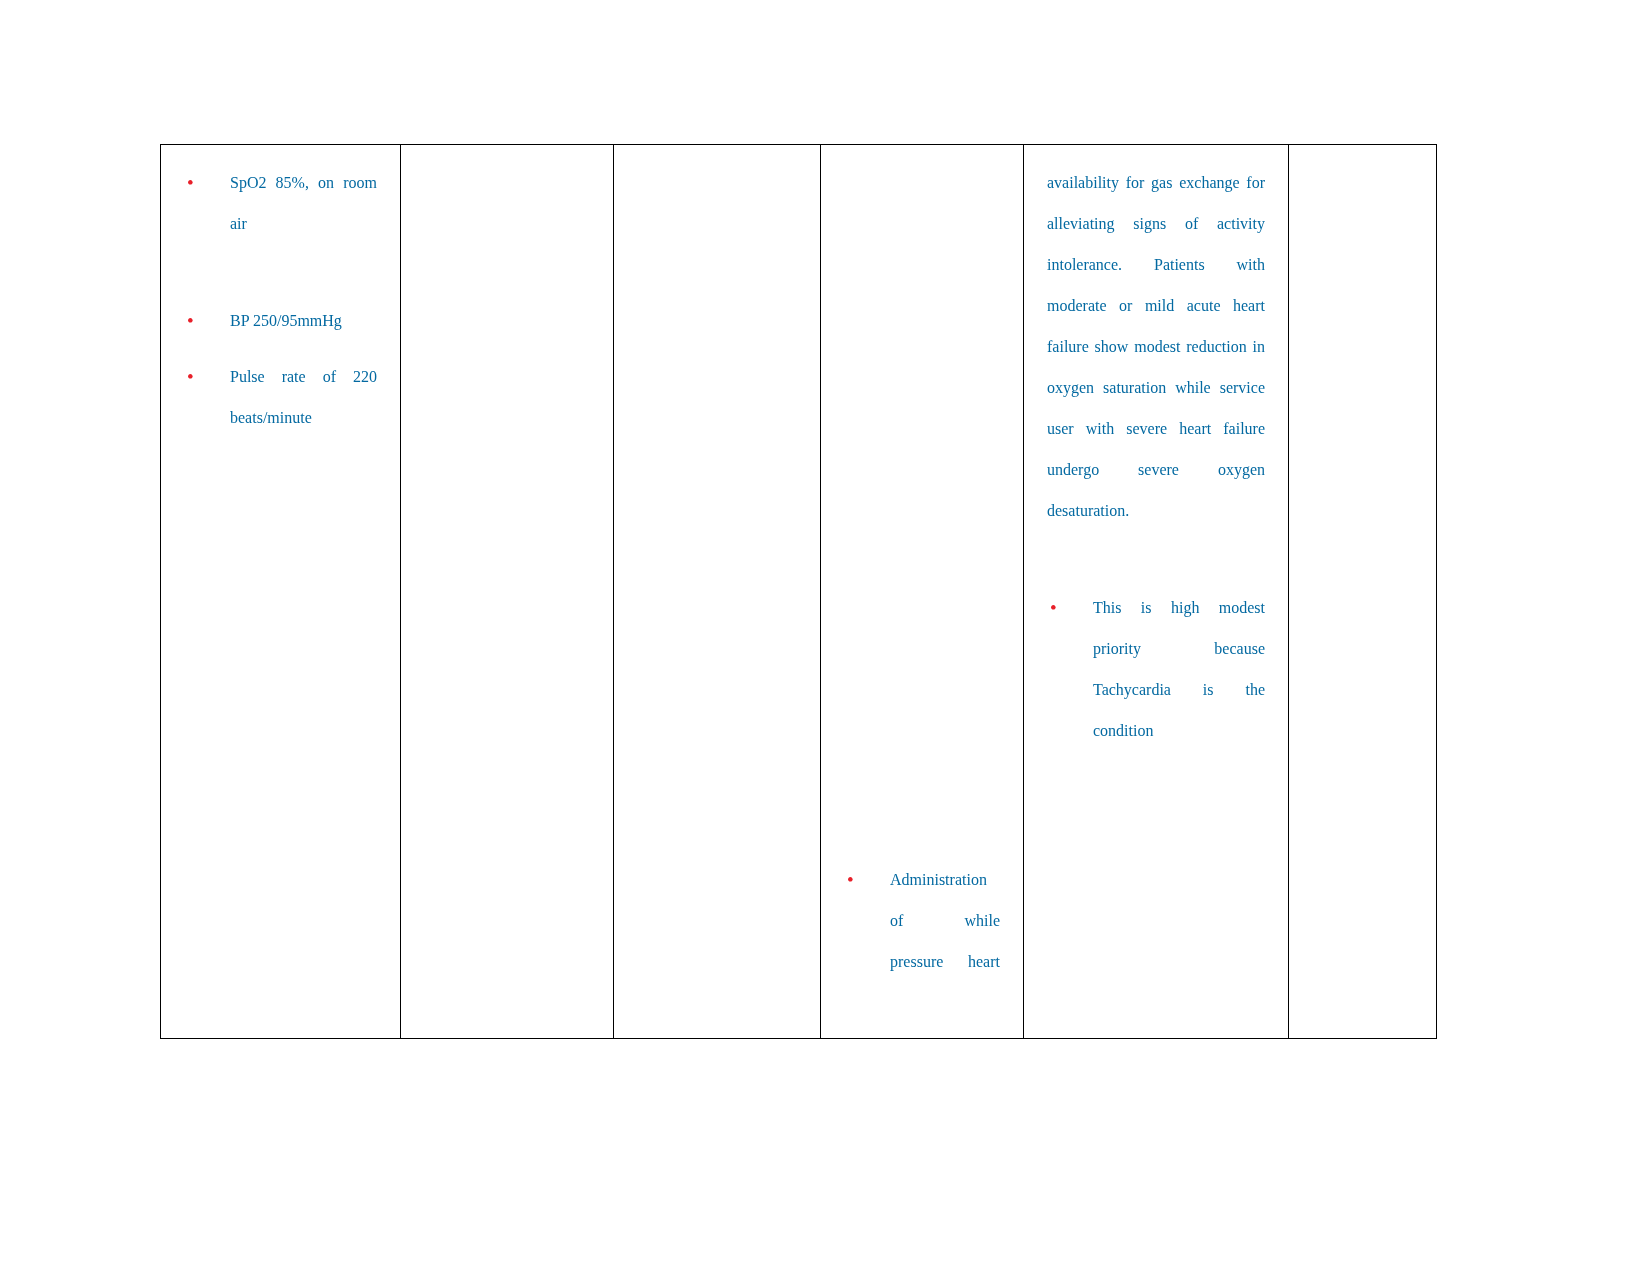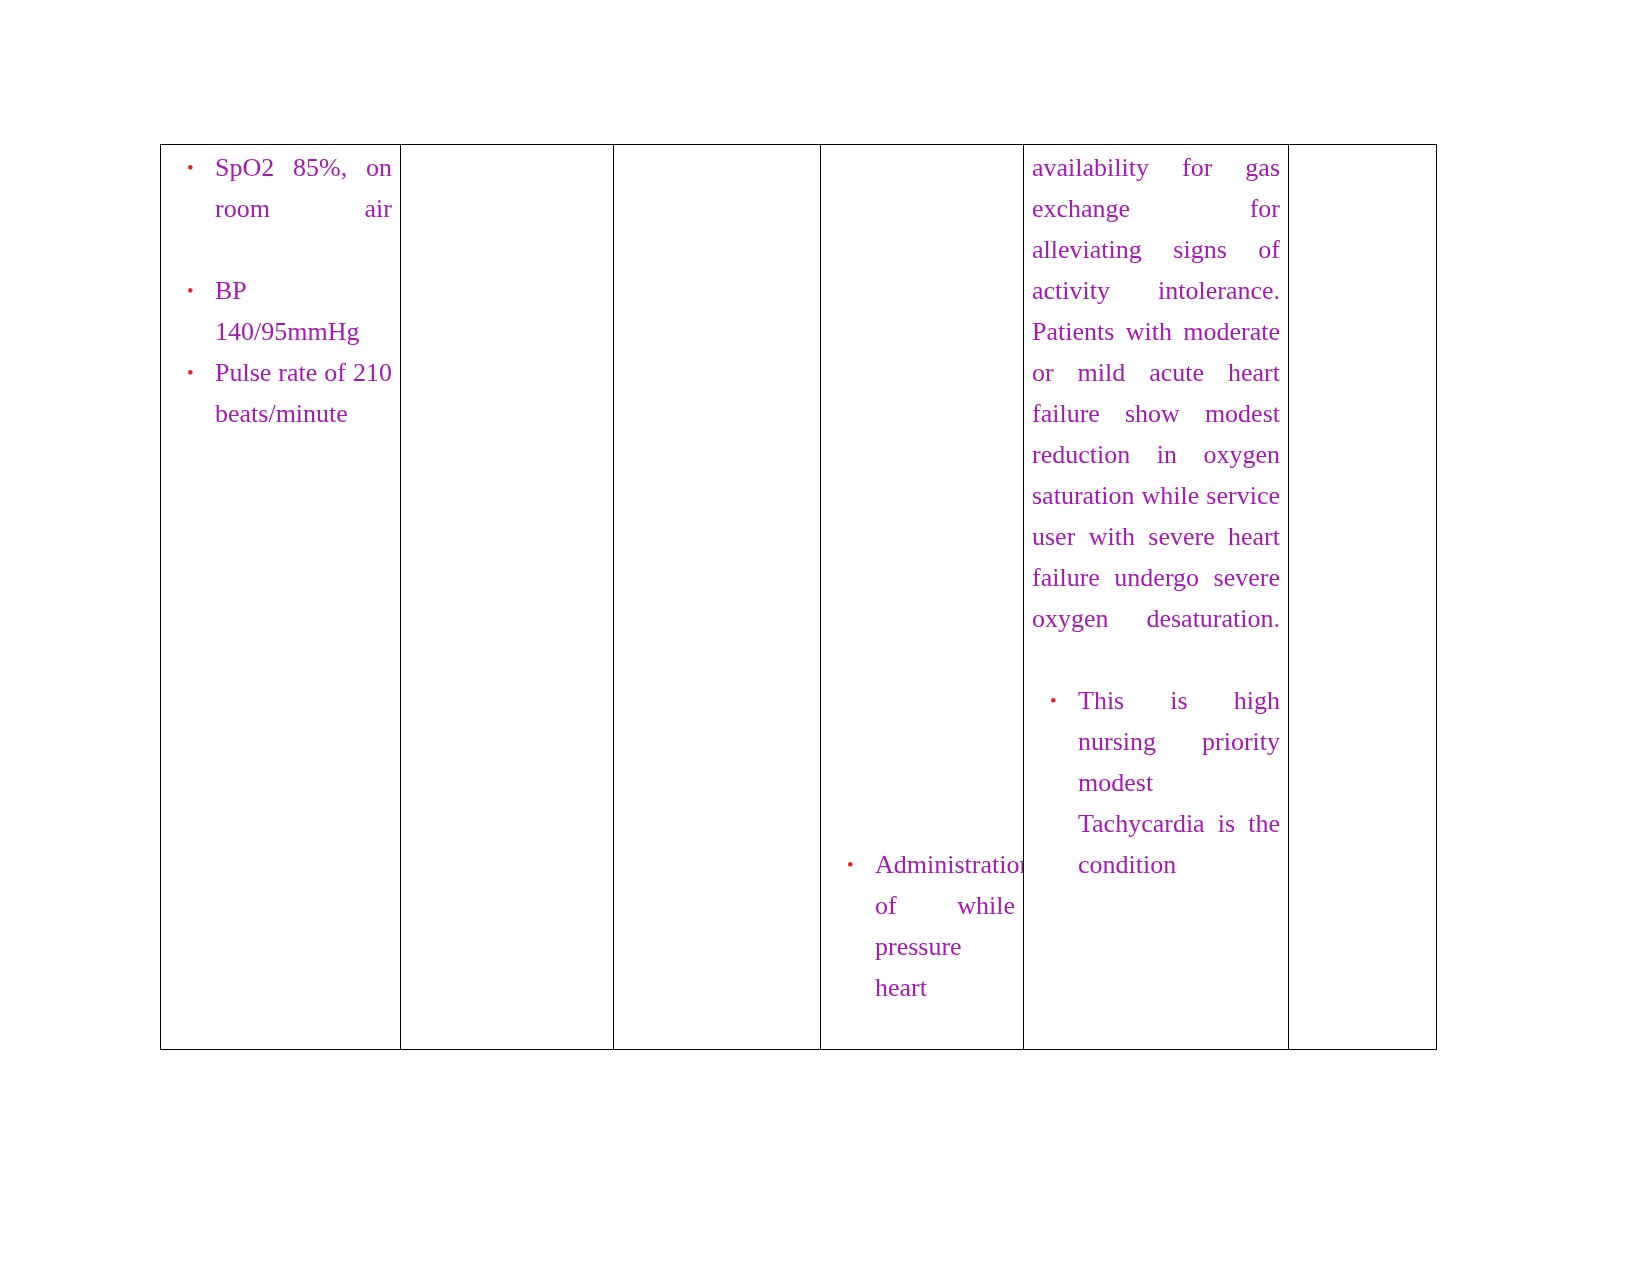--- a/index.html
+++ b/index.html
@@ -56,26 +56,26 @@
   ul.bullets > li .marker {
     position: absolute;
     left: 18px;
     top: 0;
     width: 14px;
     color: #e8202a;
     font-size: 19px;
     line-height: 41px;
   }
   .para {
-    color: #a21caf;
-    font-size: 26px;
+    color: #0369a1;
+    font-size: 16px;
     line-height: 41px;
     text-align: justify;
     text-justify: inter-word;
-    margin: 0;
+    margin: 15px;
     hyphens: none;
   }
   
   .jtext {
     text-align: justify;
   }
   .jtext::after {
     content: "";
     display: inline-block;
     width: 100%;
@@ -107,25 +107,25 @@
 
         <td class="col1">
           <div class="cell-inner">
             <ul class="bullets">
               <li>
                 <span class="marker">•</span>
                 <div class="para jtext">SpO2 85%, on room air</div>
               </li>
               <li>
                 <span class="marker">•</span>
-                <div class="para">BP 140/95mmHg</div>
+                <div class="para">BP 250/95mmHg</div>
               </li>
               <li>
                 <span class="marker">•</span>
-                <div class="para jtext">Pulse rate of 210 beats/minute</div>
+                <div class="para jtext">Pulse rate of 220 beats/minute</div>
               </li>
             </ul>
           </div>
         </td>
 
         <td class="col2">
           <div class="cell-inner"></div>
         </td>
 
         <td class="col3">
@@ -143,21 +143,21 @@
             </ul>
           </div>
         </td>
 
         <td class="col5">
           <div class="cell-inner">
             <div class="para jtext">availability for gas exchange for alleviating signs of activity intolerance. Patients with moderate or mild acute heart failure show modest reduction in oxygen saturation while service user with severe heart failure undergo severe oxygen desaturation.</div>
             <ul class="bullets">
               <li>
                 <span class="marker">•</span>
-                <div class="para jtext">This is high nursing priority modest Tachycardia is the condition</div>
+                <div class="para jtext">This is high modest priority because Tachycardia is the condition</div>
               </li>
             </ul>
           </div>
         </td>
 
         <td class="col6">
           <div class="cell-inner"></div>
         </td>
 
       </tr>

